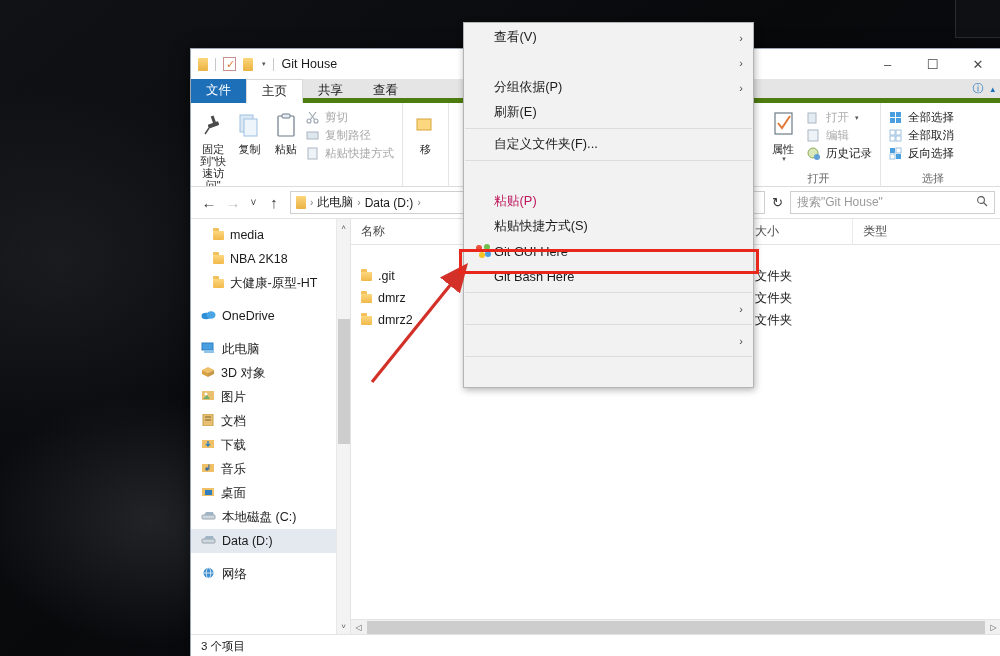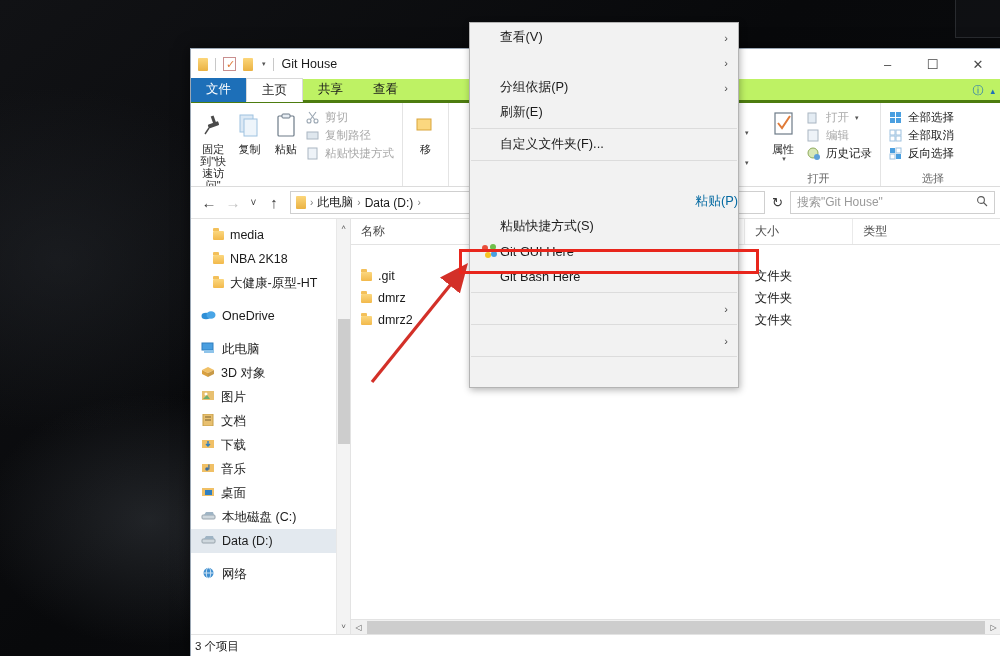--- a/index.html
+++ b/index.html
@@ -62,23 +62,23 @@
   }
   .winbtn {
     width: 45px; height: 30px;
     display: flex; align-items: center; justify-content: center;
     color: #4a4a4a; font-size: 13px;
   }
   .winbtn.close { width: 46px; }
 
   
   .ribbon-tabs {
-    height: 24px; display: flex; align-items: center;
-    background: #bef264; flex: 0 0 24px;
-    border-bottom: 3px solid #4d7c0f;
+    height: 24px; display: flex; align-items: flex-start;
+    background: #e5e5e5; flex: 0 0 24px;
+    border-bottom: 5px solid #4d7c0f;
     position: relative;
   }
   .rtab {
     font-size: 12.5px; color: #1b1b1b;
     padding: 3px 15px 4px 15px;
     height: 24px; line-height: 17px;
   }
   .rtab.file { background: #1d6fb8; color: #fff; font-weight: normal; }
   .rtab.active {
     background: #fff; border: 1px solid #d9d9d9; border-bottom: 1px solid #fff;
@@ -213,21 +213,21 @@
   .frow .c-name { gap: 6px; padding-left: 10px; }
 
   .hscroll {
     height: 15px; background: #f0f0f0; display: flex; align-items: center;
     border-top: 1px solid #e3e3e3;
   }
   .hscroll .arrow { width: 15px; text-align: center; font-size: 8px; color: #5c5c5c; }
   .hscroll .thumb { flex: 1; height: 13px; background: #cdcdcd; margin: 0 1px; }
   .statusbar {
     height: 23px; display: flex; align-items: center;
-    padding-left: 4px; font-size: 11.5px; color: #1b1b1b;
+    padding-left: 10px; font-size: 11.5px; color: #1b1b1b;
     border-top: 1px solid #e3e3e3; background: #fff;
     flex: 0 0 23px;
   }
 
   
   .fold {
     width: 14px; height: 11px; position: relative; flex: 0 0 auto;
     background: linear-gradient(#fbd77f, #f2b94b);
     border-radius: 1px;
   }
@@ -238,38 +238,37 @@
   .fold.sm { width: 11px; height: 9px; }
   .fold.title { width: 10px; height: 13px; background: linear-gradient(#fcd67a,#eab243); border-radius: 1px; }
   .fold.title::before { display: none; }
 
   .ic { width: 15px; height: 14px; flex: 0 0 auto; display: inline-block; }
 
   
   #ctxmenu {
     position: absolute;
     left: 463px; top: 22px;
-    width: 270px;
+    width: 291px;
     background: #f2f2f2;
     border: 1px solid #b4b4b4;
     box-shadow: 1px 2px 7px rgba(0,0,0,0.30);
     padding: 2px 0;
     z-index: 40;
-    margin-left: 6px;
   }
   .mi {
     height: 25px; display: flex; align-items: center;
     font-size: 12.8px; color: #1b1b1b;
     padding-left: 8px; position: relative;
   }
   .mi .micon { width: 22px; display: flex; align-items: center; justify-content: center; flex: 0 0 22px; }
   .mi .mlabel { flex: 1; white-space: nowrap; }
   .mi .maccel { font-size: 12px; color: #3a3a3a; padding-right: 12px; }
   .mi .marrow { position: absolute; right: 10px; font-size: 11px; color: #4a4a4a; }
-  .mi.dis .mlabel { color: #0369a1; text-align: right; }
+  .mi.dis .mlabel { color: #be185d; }
   .msep { height: 1px; background: #dcdcdc; margin: 3px 1px; }
 
   .gitico {
     width: 15px; height: 15px; position: relative;
     flex: 0 0 15px;
   }
   .gitico i {
     position: absolute; width: 6px; height: 6px; border-radius: 50%;
   }
   .gitico i:nth-child(1) { background: #e94f3a; left: 0; top: 1px; }

